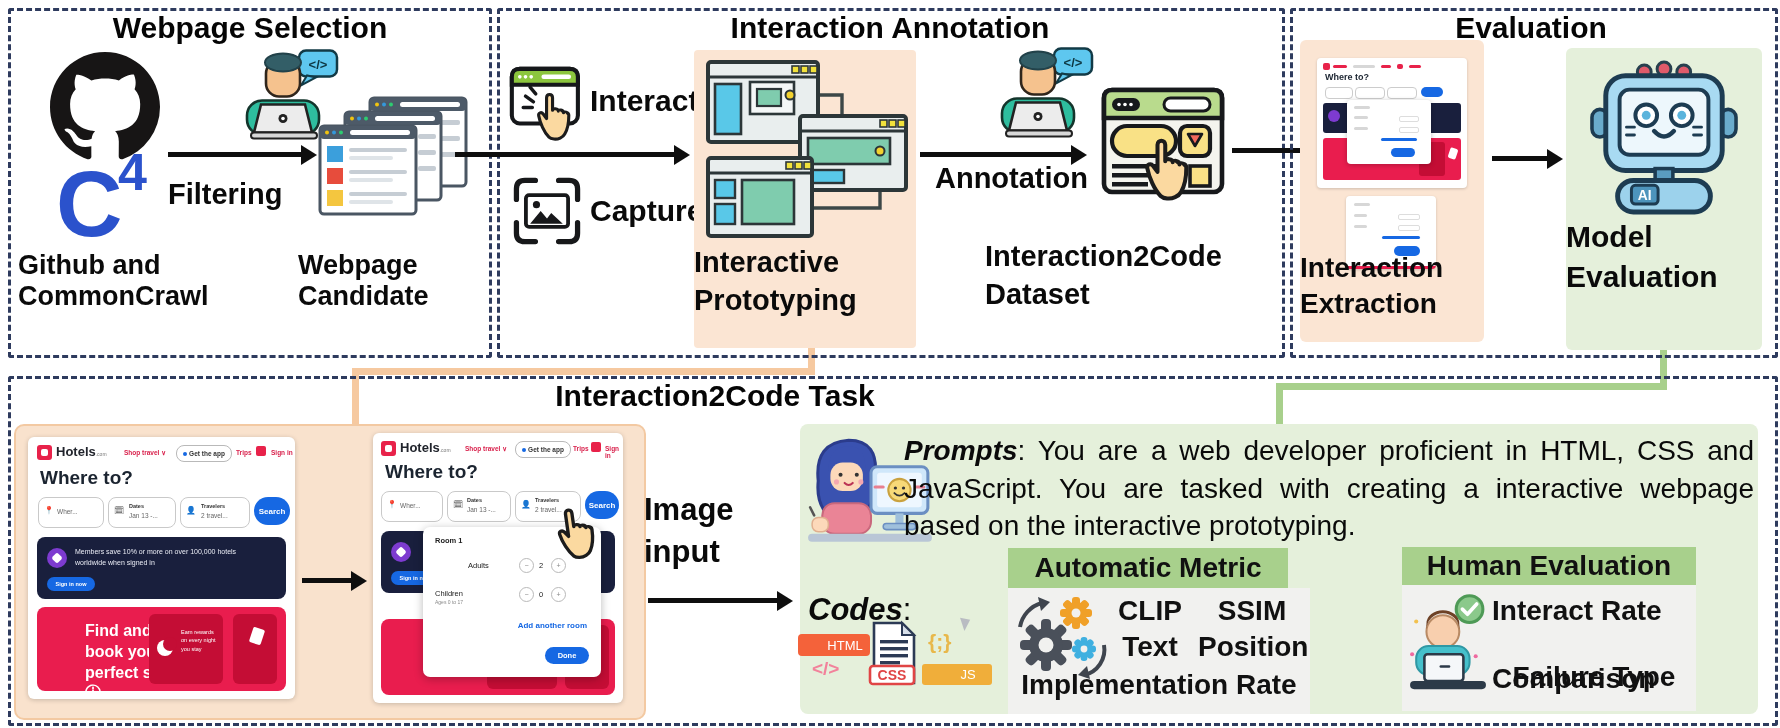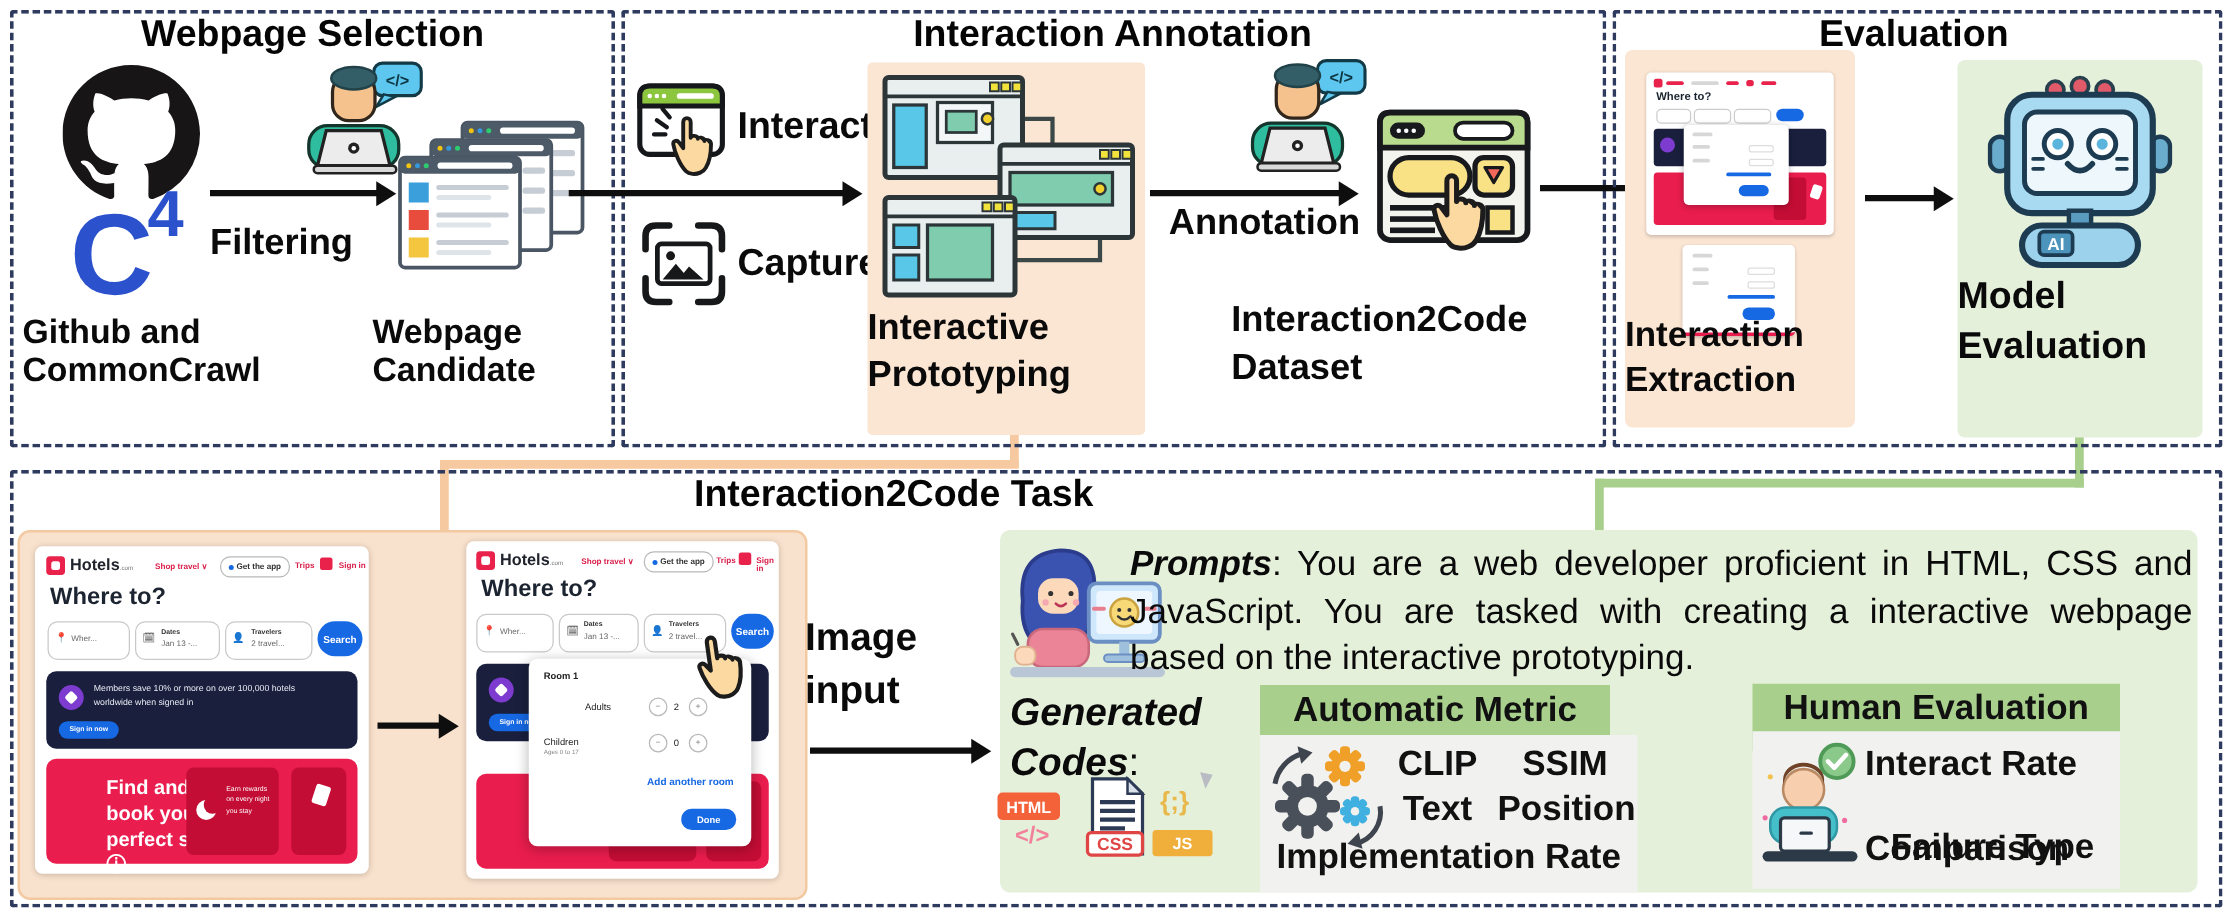--- a/index.html
+++ b/index.html
@@ -59,22 +59,22 @@
   .hp-done{position:absolute;background:#1668e3;border-radius:9px;color:#fff;font-size:7.5px;font-weight:700;
            display:flex;align-items:center;justify-content:center;}
   
   .mini{position:absolute;background:#fff;border-radius:4px;box-shadow:0 1px 3px rgba(0,0,0,.18);overflow:hidden;}
   .m-line{position:absolute;background:#d7d7d7;border-radius:2px;}
   .m-red{background:#e8224a;}
   .m-blue{background:#1668e3;}
   .m-navy{position:absolute;background:#191f3d;border-radius:3px;}
   .m-field{position:absolute;border:1px solid #ccc;border-radius:4px;background:#fff;}
   .m-pop{position:absolute;background:#fff;border-radius:4px;box-shadow:0 1px 5px rgba(0,0,0,.25);}
-  .code-badge{position:absolute;color:#fff;font-weight:700;text-align:center;border-radius:4px;
-              display:flex;align-items:center;justify-content:center;}
+  .code-badge{position:absolute;color:#fff;font-weight:400;text-align:center;border-radius:4px;
+              display:flex;align-items:center;justify-content:center;padding-left:22px;}
 </style>
 </head>
 <body>
 
 <div class="stage">
 
   <svg width="0" height="0" style="position:absolute" aria-hidden="true">
     <defs>
       <g id="hand-sym">
         <path d="M12 40 C8 36 4.5 28 3.4 22 C3 19.6 5.6 18.6 7.2 20.6 L10 24.4 L10 7 C10 3.4 15 3.4 15 7 L15 17.5 C15 15.6 19.8 15.8 19.8 18.2 C19.8 16.8 24.2 17 24.2 19.6 C24.2 18.4 28.6 18.8 28.6 21.6 C28.6 27 27.8 33 25.2 37.4 C23.6 40.4 19.6 42 16.2 41.6 C14.4 41.4 13.2 41.2 12 40 Z" fill="#fbd9a0" stroke="#1c1c1c" stroke-width="2.6" stroke-linejoin="round"></path>
@@ -488,23 +488,20 @@
     <path d="M70 58 l8 0 M110 58 l8 0" stroke="#e87f8f" stroke-width="3" stroke-linecap="round"></path>
     <rect x="90" y="84" width="8" height="10" fill="#9fc0dc"></rect>
     <rect x="78" y="94" width="32" height="6" rx="3" fill="#9fc0dc" stroke="#6b8fc2" stroke-width="1.5"></rect>
     <rect x="4" y="104" width="122" height="8" rx="4" fill="#b9c6d6"></rect>
   </svg>
 
   <div class="abs" style="left:904px;top:432px;width:850px;font-size:28px;line-height:1.34;text-align:justify;color:#0a0a0a;">
     <span style="font-weight:700;font-style:italic;">Prompts</span><span>: You are a web developer proficient in HTML, CSS and JavaScript. You are tasked with creating a interactive webpage based on the interactive prototyping.</span>
   </div>
 
-  <div class="abs" style="left:808px;top:552px;font-size:31px;font-weight:700;font-style:italic;">
-    <span>Generated</span>
-  </div>
   <div class="abs" style="left:808px;top:592px;font-size:31px;">
     <span style="font-weight:700;font-style:italic;">Codes</span><span>:</span>
   </div>
 
   <div class="code-badge" style="left:798px;top:634px;width:50px;height:22px;background:#f4623a;font-size:13px;">
     <span>HTML</span>
   </div>
   <div class="abs" style="left:812px;top:658px;color:#f2829b;font-size:19px;font-weight:700;">&lt;/&gt;</div>
 
   <svg class="abs" style="left:868px;top:620px;" width="52" height="70" viewBox="0 0 52 70">

